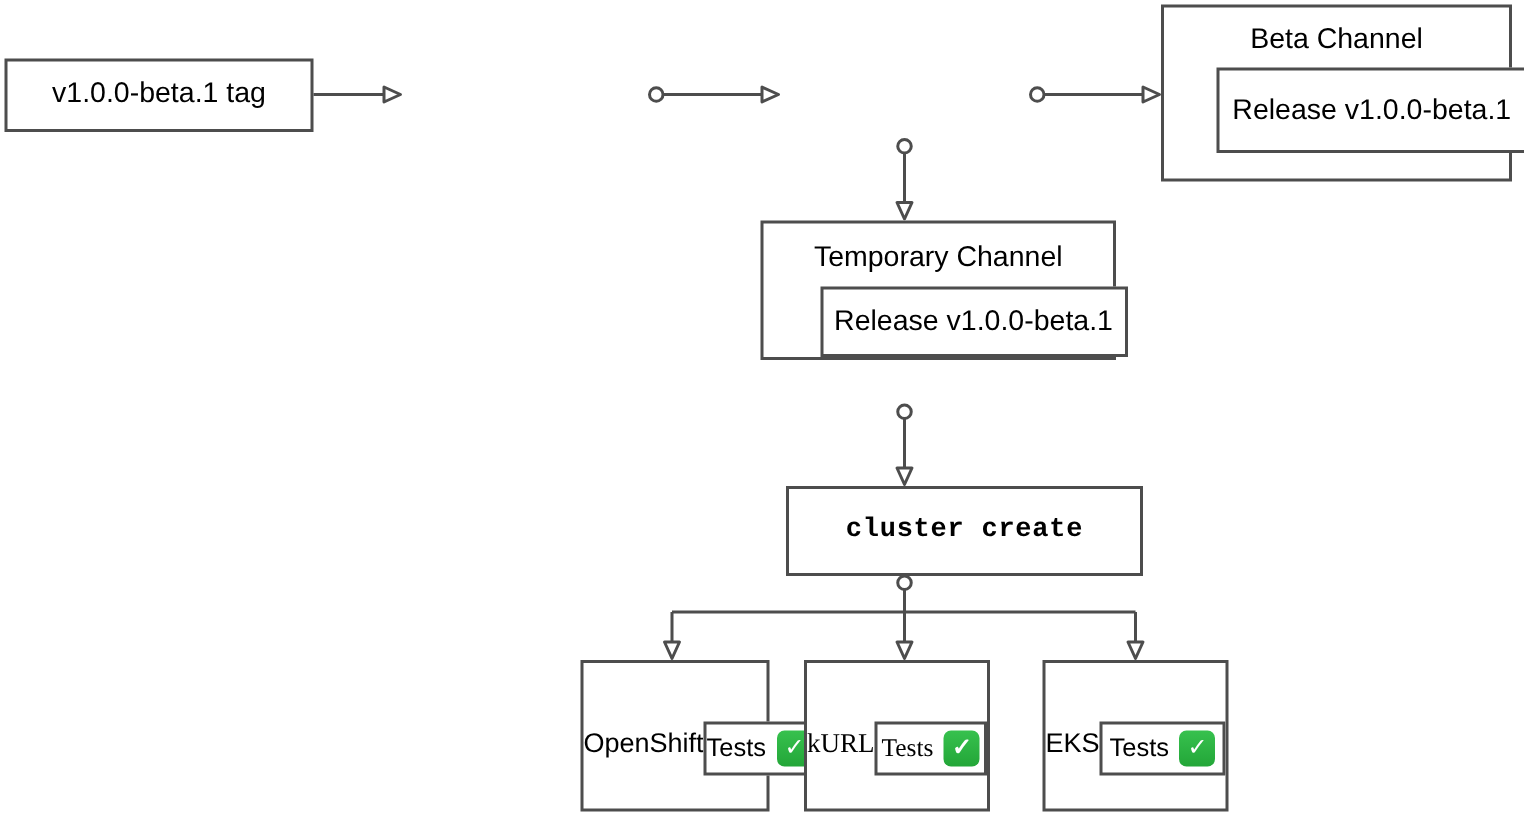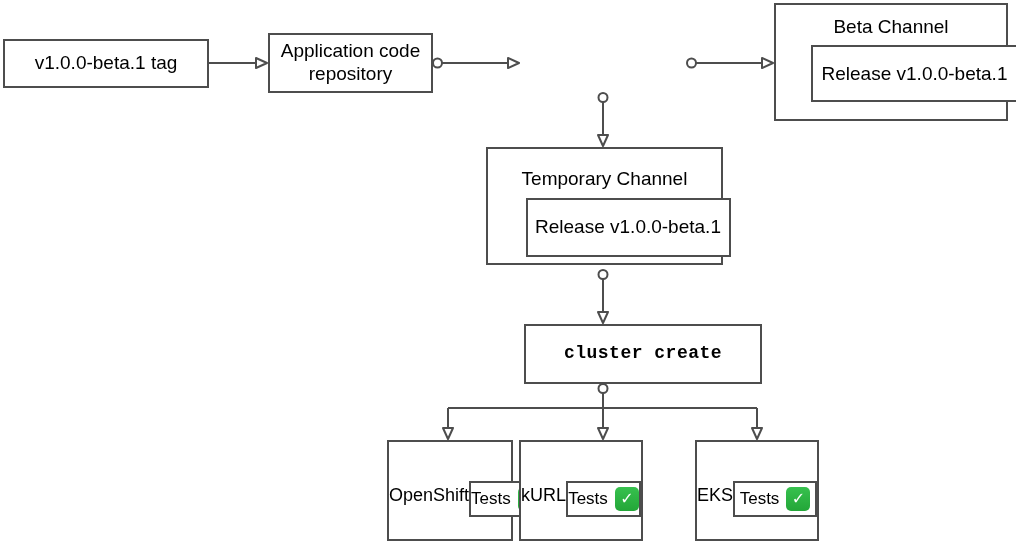--- a/index.html
+++ b/index.html
@@ -66,21 +66,21 @@
     background: var(--background);
     display: flex;
     align-items: center;
     justify-content: center;
     font-size: 19px;
     text-align: center;
     margin-left: 47px;
   }
   .beta-channel   { left: 774px; top: 3px;   width: 234px; height: 118px; padding-top: 10px; }
   .beta-channel .release-box { margin-top: 6px; width: 207px; height: 57px; }
-  .temp-channel   { left: 486px; top: 147px; width: 237px; height: 118px; padding-top: 11px; justify-content: center; }
+  .temp-channel   { left: 507px; top: 147px; width: 237px; height: 93px; padding-top: 11px; }
   .temp-channel .release-box { margin-top: 7px; width: 205px; height: 59px; }
 
   .cluster-node {
     position: absolute;
     top: 440px;
     height: 101px;
     background: var(--background);
     border: 2px solid var(--border);
     display: flex;
     align-items: center;
@@ -115,21 +115,21 @@
     line-height: 24px;
     text-align: center;
     display: inline-block;
     flex: 0 0 auto;
   }
   .node-tag  { left: 3px;   top: 39px; width: 206px; height: 49px; }
   .node-repo { left: 268px; top: 33px; width: 165px; height: 60px; padding: 0 10px; }
   .node-ci   { left: 520px; top: 33px; width: 167px; height: 60px; padding: 0 20px; }
   .node-cluster-create { left: 484px; top: 324px; width: 238px; height: 60px; }
   .cluster-openshift { left: 387px; width: 126px; }
-  .cluster-kurl      { left: 519px; width: 124px; }
+  .cluster-kurl      { left: 536px; width: 124px; font-family: Liberation Serif, serif; }
   .cluster-eks       { left: 695px; width: 124px; }
 </style>
 </head>
 <body>
 
 <div class="canvas">
 
   <svg class="wires" viewBox="0 0 1016 551" xmlns="http://www.w3.org/2000/svg" fill="none" stroke="#4d4d4d" stroke-width="2" stroke-linejoin="round">
 
     <line x1="191" y1="63" x2="256" y2="63"></line>
@@ -156,23 +156,20 @@
     <path d="M603 393 L603 408 M448 408 L757 408 M448 408 L448 428 M603 408 L603 428 M757 408 L757 428"></path>
     <path d="M443 428 L448 439 L453 428 Z" fill="#ffffff"></path>
     <path d="M598 428 L603 439 L608 428 Z" fill="#ffffff"></path>
     <path d="M752 428 L757 439 L762 428 Z" fill="#ffffff"></path>
   </svg>
 
   <div class="node node-tag">
     <span>v1.0.0-beta.1 tag</span>
   </div>
 
-  <div class="node node-repo">
-    <span>Application code repository</span>
-  </div>
 
 
   <div class="channel-node beta-channel">
     <div class="channel-title">Beta Channel</div>
     <div class="release-box">
       <span>Release v1.0.0-beta.1</span>
     </div>
   </div>
 
   <div class="channel-node temp-channel">

